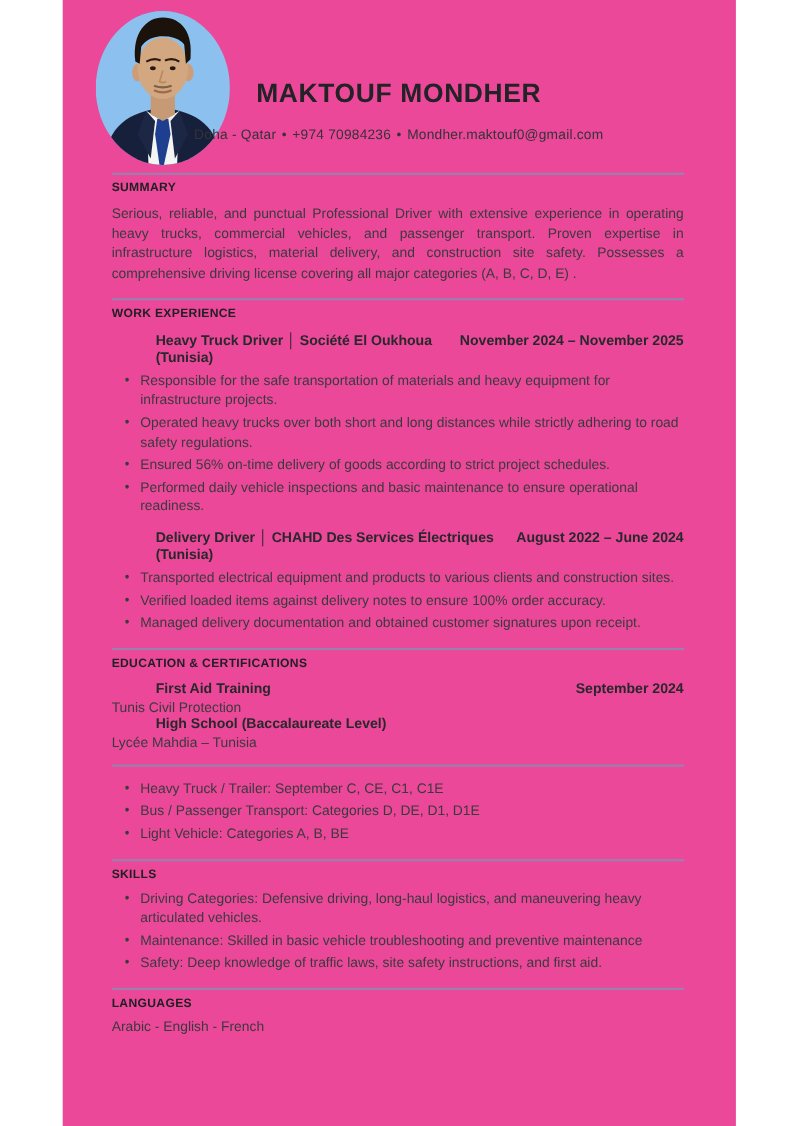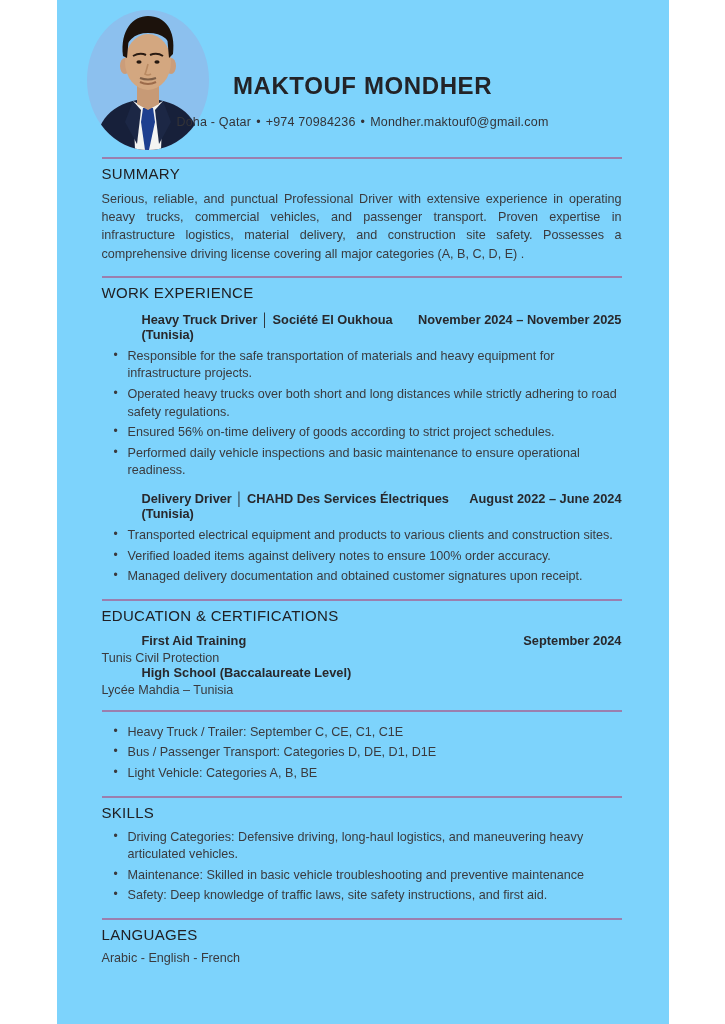--- a/index.html
+++ b/index.html
@@ -1,21 +1,21 @@
 <!DOCTYPE html>
 <html><head>
 <meta charset="utf-8">
 <style>
   * { margin:0; padding:0; box-sizing:border-box; }
   html,body { background:#ffffff; }
   .page {
     position:relative;
     width:612px; height:1024px;
     margin:0 auto;
-    background:#7dd3fc;
+    background:#ec4899;
     font-family:"Liberation Sans", sans-serif;
     color:#3a3a3e;
     overflow:hidden;
   }
   
   .header { position:relative; height:157px; }
   .photo {
     position:absolute; left:30px; top:10px;
     width:122px; height:140px;
   }
@@ -32,21 +32,21 @@
     margin-top:15px;
     font-size:12.5px; color:#333338;
     letter-spacing:0.2px;
   }
   .contact .sep { padding:0 5px; }
   
   .content { margin:0 47px 0 45px; }
   .section { border-top:2px solid #9b7fae; padding-top:6px; }
   .section + .section { margin-top:13px; }
   .section-title {
-    font-size:15px; font-weight:normal; color:#202024;
+    font-size:11px; font-weight:bold; color:#202024;
     letter-spacing:0.3px;
     margin-bottom:8px;
   }
   .body-text { font-size:12.6px; line-height:18.2px; color:#3a3a3e; }
   .justified { text-align:justify; }
   
   .entry-row {
     display:flex; justify-content:space-between; align-items:baseline;
     font-size:12.8px; font-weight:bold; color:#28282c;
     margin-top:11px;

